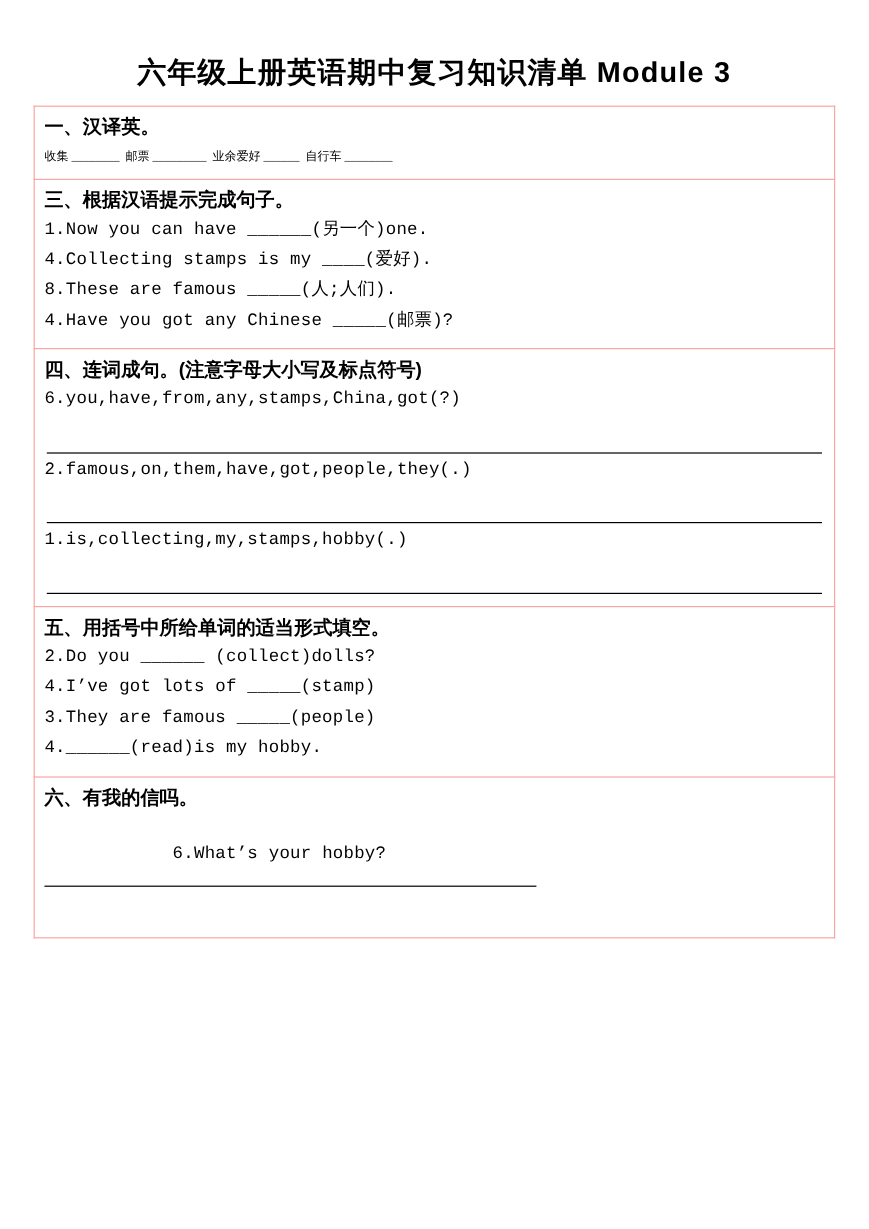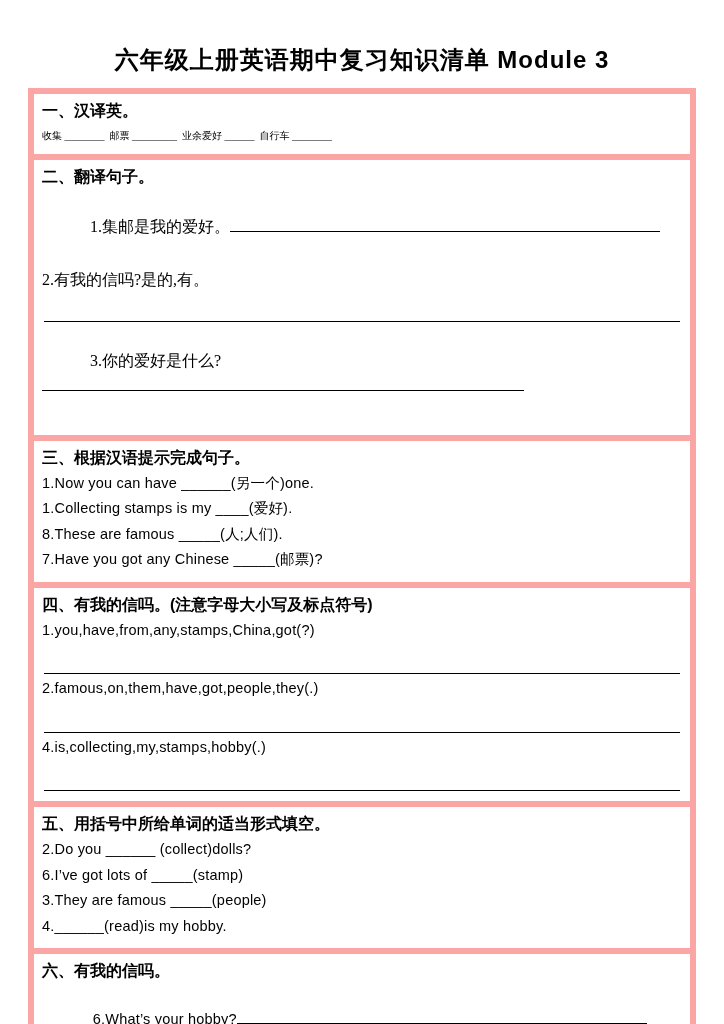--- a/index.html
+++ b/index.html
@@ -29,38 +29,38 @@
     letter-spacing: 1px;
     margin: 14px 0 12px 0;
     white-space: nowrap;
   }
   table.sheet {
     width: 100%;
     border-collapse: collapse;
     table-layout: fixed;
   }
   table.sheet td {
-    border: 6px solid #fca5a5;
+    border: 1px solid #fca5a5;
     padding: 6px 8px 8px 8px;
     vertical-align: top;
   }
   .sec-head {
     font-family: "Liberation Sans", sans-serif;
     font-weight: bold;
     font-size: 16px;
     margin: 1px 0 2px 0;
   }
   .line {
     font-size: 15.5px;
     line-height: 1.55;
     margin: 3px 0;
     white-space: pre-wrap;
   }
   .mono {
-    font-family: Liberation Sans, sans-serif;
+    font-family: Liberation Mono, monospace;
     font-size: 14.5px;
     letter-spacing: 0.2px;
   }
   .serif {
     font-family: "Liberation Serif", serif;
     font-size: 16px;
   }
   .fill {
     display: inline-block;
     border-bottom: 1px solid #000;
@@ -91,61 +91,48 @@
   <table class="sheet">
     <tbody>
 
       <tr>
         <td>
           <div class="sec-head">一、汉译英。</div>
           <div class="line sec1-line">收集 ________  邮票 _________  业余爱好 ______  自行车 ________</div>
         </td>
       </tr>
 
+
       <tr>
         <td>
-          <div class="sec-head">二、翻译句子。</div>
-          <div class="line serif">
-            <span>1.集邮是我的爱好。</span><span class="fill" style="width:430px"></span>
-          </div>
-          <div class="line serif">2.有我的信吗?是的,有。</div>
-          <div class="ruled"></div>
-          <div class="line serif">
-            <span>3.你的爱好是什么?</span><span class="fill" style="width:482px"></span>
-          </div>
+          <div class="sec-head">三、根据汉语提示完成句子。</div>
+          <div class="line mono">1.Now you can have ______(另一个)one.</div>
+          <div class="line mono">4.Collecting stamps is my ____(爱好).</div>
+          <div class="line mono">8.These are famous _____(人;人们).</div>
+          <div class="line mono">4.Have you got any Chinese _____(邮票)?</div>
         </td>
       </tr>
 
       <tr>
         <td>
-          <div class="sec-head">三、根据汉语提示完成句子。</div>
-          <div class="line mono">1.Now you can have ______(另一个)one.</div>
-          <div class="line mono">1.Collecting stamps is my ____(爱好).</div>
-          <div class="line mono">8.These are famous _____(人;人们).</div>
-          <div class="line mono">7.Have you got any Chinese _____(邮票)?</div>
-        </td>
-      </tr>
-
-      <tr>
-        <td>
-          <div class="sec-head">四、有我的信吗。(注意字母大小写及标点符号)</div>
-          <div class="line mono">1.you,have,from,any,stamps,China,got(?)</div>
+          <div class="sec-head">四、连词成句。(注意字母大小写及标点符号)</div>
+          <div class="line mono">6.you,have,from,any,stamps,China,got(?)</div>
           <div class="ruled tall"></div>
           <div class="line mono">2.famous,on,them,have,got,people,they(.)</div>
           <div class="ruled tall"></div>
-          <div class="line mono">4.is,collecting,my,stamps,hobby(.)</div>
+          <div class="line mono">1.is,collecting,my,stamps,hobby(.)</div>
           <div class="ruled tall"></div>
         </td>
       </tr>
 
       <tr>
         <td>
           <div class="sec-head">五、用括号中所给单词的适当形式填空。</div>
           <div class="line mono">2.Do you ______ (collect)dolls?</div>
-          <div class="line mono">6.I’ve got lots of _____(stamp)</div>
+          <div class="line mono">4.I’ve got lots of _____(stamp)</div>
           <div class="line mono">3.They are famous _____(people)</div>
           <div class="line mono">4.______(read)is my hobby.</div>
         </td>
       </tr>
 
       <tr>
         <td>
           <div class="sec-head">六、有我的信吗。</div>
           <div class="line mono">
             <span>6.What’s your hobby?</span><span class="fill" style="width:410px"></span>

